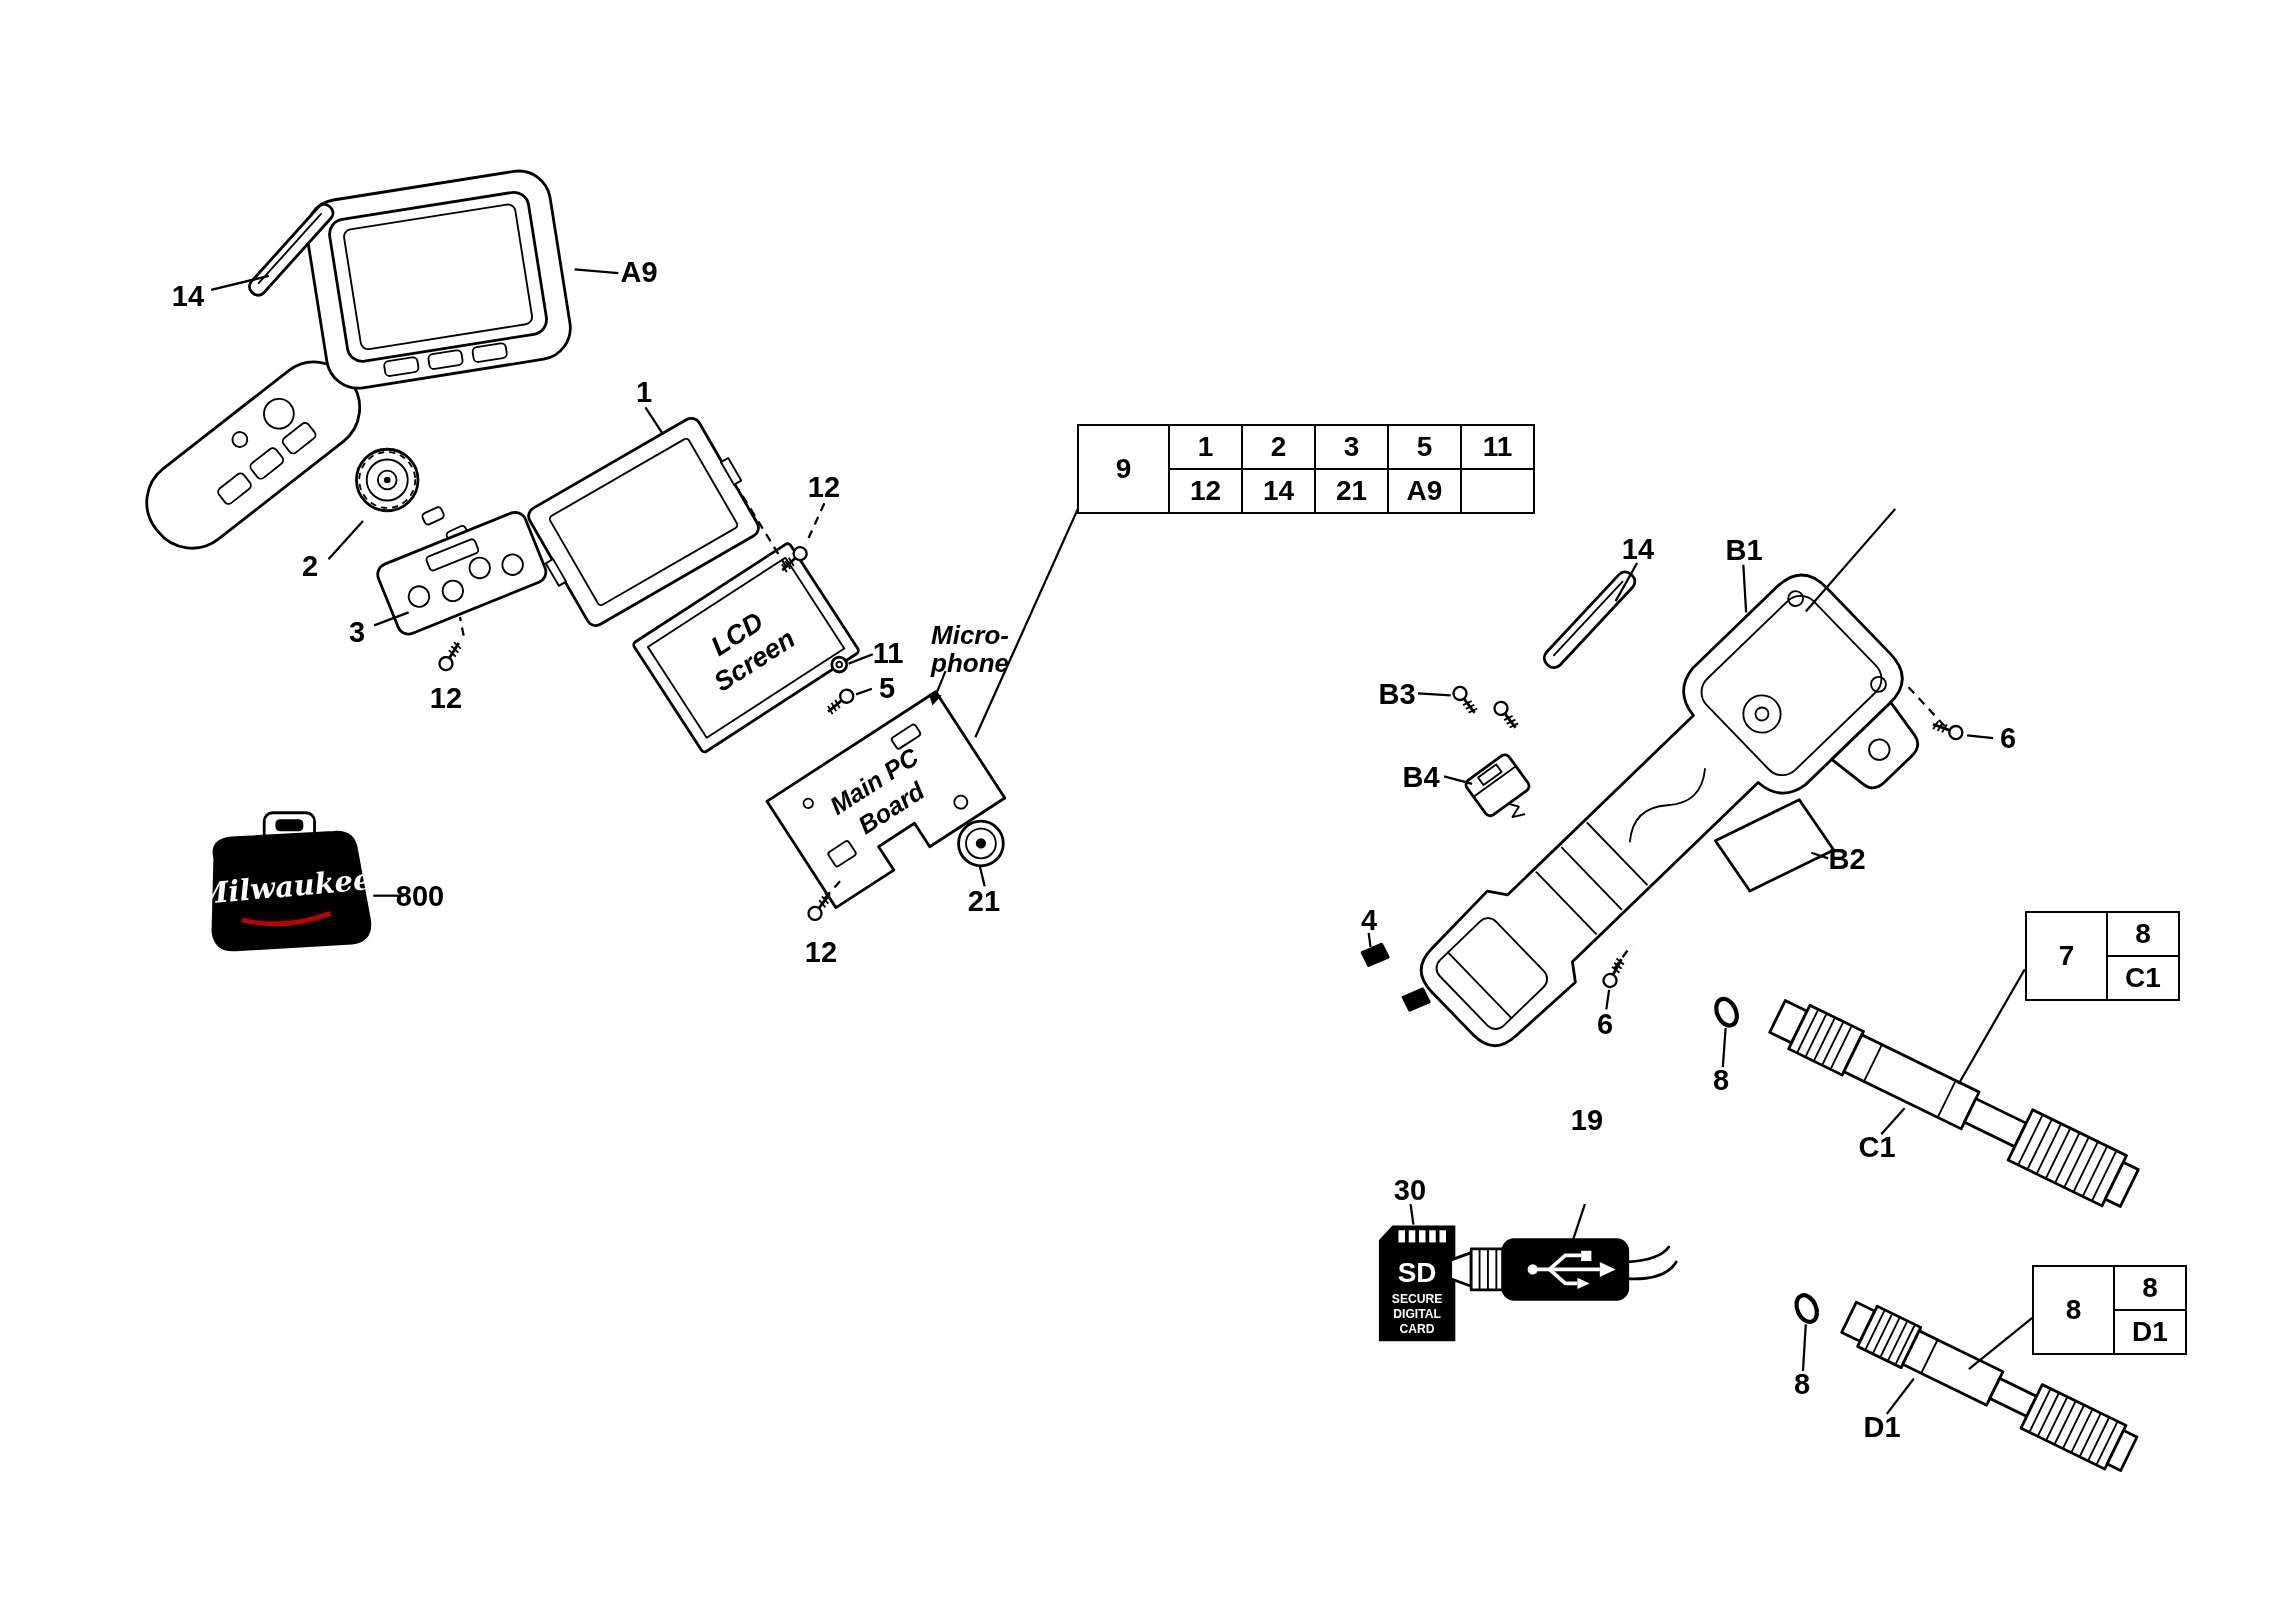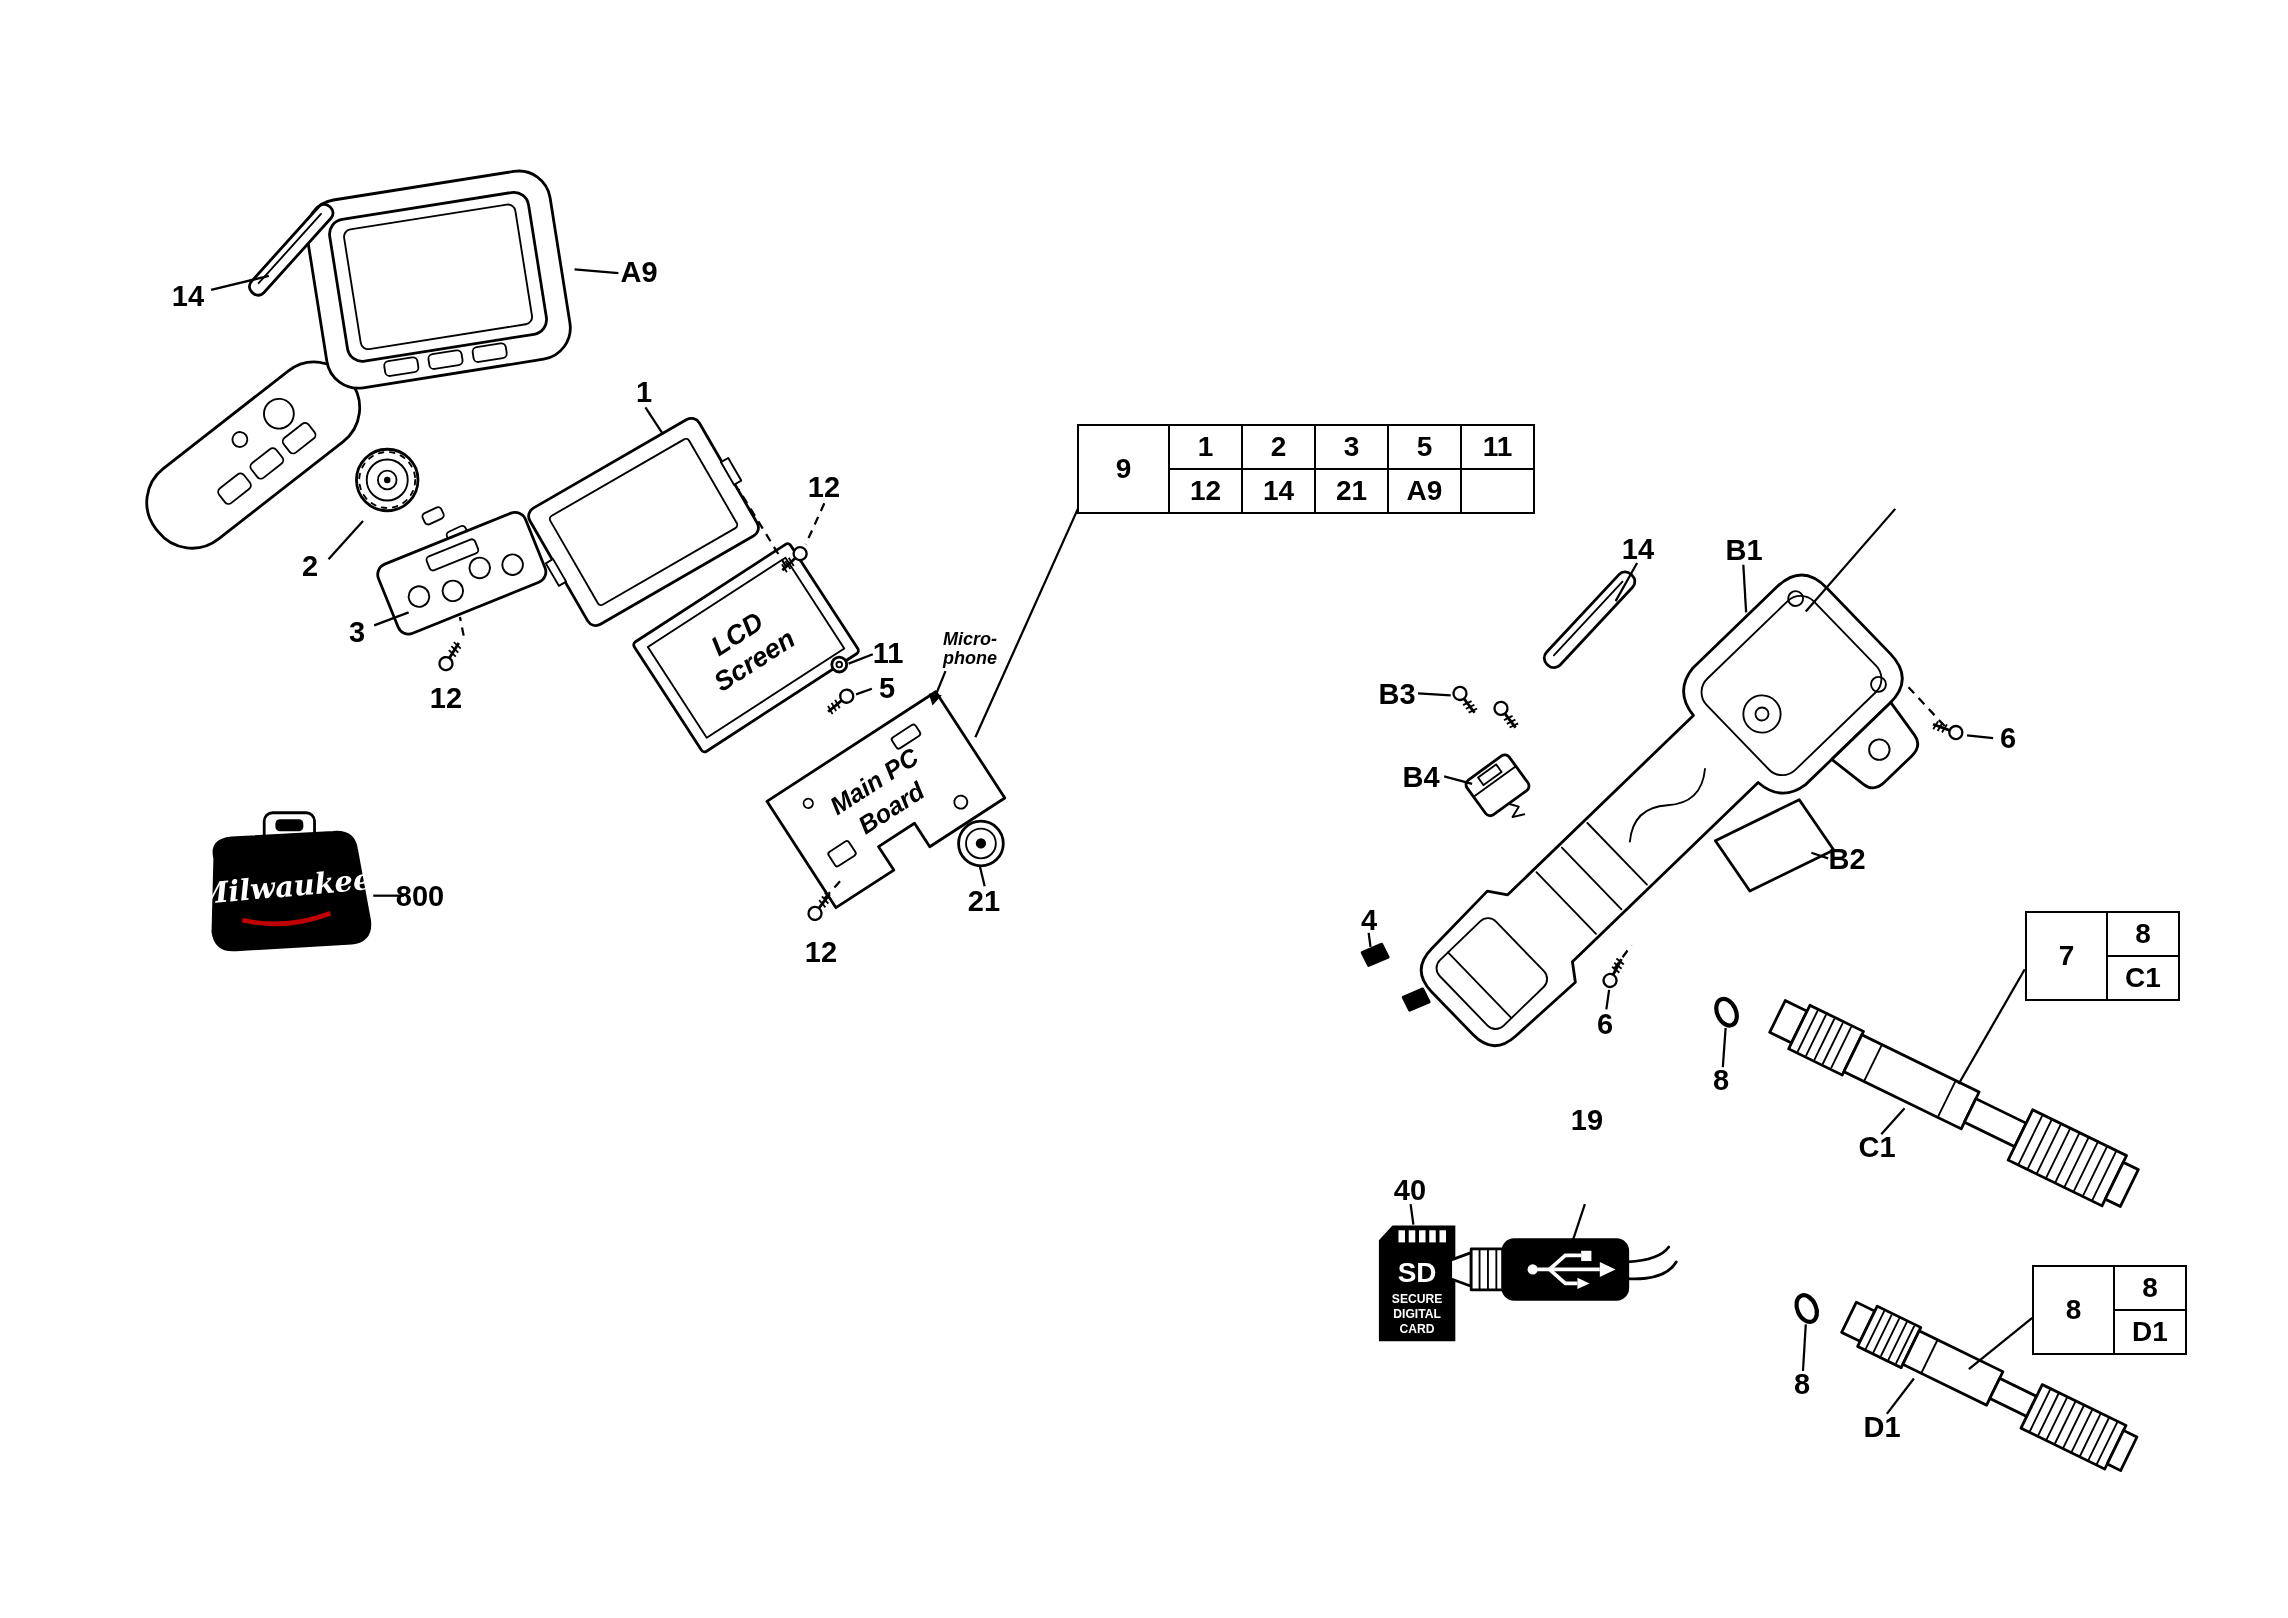--- a/index.html
+++ b/index.html
@@ -1,21 +1,21 @@
 <!DOCTYPE html>
 <html style="font-size:15px"><head>
 <meta charset="utf-8">
 <style>
   html,body{margin:0;padding:0;background:#fff;}
   #stage{position:relative;width:2289px;height:1618px;background:#ffffff;
          font-family:"Liberation Sans",sans-serif;color:#000;overflow:hidden;}
   #art{position:absolute;left:0;top:0;}
   .lbl{position:absolute;transform:translate(-50%,-50%);font-size:29px;font-weight:bold;
        white-space:nowrap;line-height:1;}
-  .lbl-multi{position:absolute;transform:translate(-50%,-50%);font-size:18px;font-weight:bold;
+  .lbl-multi{position:absolute;transform:translate(-50%,-50%);font-size:26px;font-weight:bold;
        font-style:italic;text-align:center;line-height:1.08;}
   table.kit{position:absolute;border-collapse:collapse;table-layout:fixed;background:#fff;}
   table.kit td{border:2.8px solid #000;text-align:center;vertical-align:middle;font-size:28px;
        font-weight:bold;background:#fff;padding:0;height:42px;
        font-family:"Liberation Sans",sans-serif;}
   .w95{width:89px}.w88{width:82px}.w85{width:79px}.w76{width:71px}.w72{width:67px}.w75{width:70px}
   svg .s{stroke:#000;stroke-width:3;fill:none;stroke-linejoin:round;stroke-linecap:round;}
   svg .thin{stroke-width:2;}
   svg .fw{fill:#fff;}
   svg .fb{fill:#000;}
@@ -314,21 +314,21 @@
 <div class="lbl" style="left:1638px;top:549px">14</div>
 <div class="lbl" style="left:1744px;top:550px">B1</div>
 <div class="lbl" style="left:1397px;top:694px">B3</div>
 <div class="lbl" style="left:1421px;top:777px">B4</div>
 <div class="lbl" style="left:1847px;top:859px">B2</div>
 <div class="lbl" style="left:1369px;top:920px">4</div>
 <div class="lbl" style="left:1605px;top:1024px">6</div>
 <div class="lbl" style="left:2008px;top:738px">6</div>
 <div class="lbl" style="left:1721px;top:1080px">8</div>
 <div class="lbl" style="left:1877px;top:1147px">C1</div>
-<div class="lbl" style="left:1410px;top:1190px">40</div>
+<div class="lbl" style="left:1410px;top:1190px">30</div>
 <div class="lbl" style="left:1587px;top:1120px">19</div>
 <div class="lbl" style="left:1802px;top:1384px">8</div>
 <div class="lbl" style="left:1882px;top:1427px">D1</div>
 
 <table class="kit" style="left:1077px;top:424px">
   <tbody>
     <tr>
       <td class="w95" rowspan="2">9</td>
       <td class="w76">1</td>
       <td class="w76">2</td>

